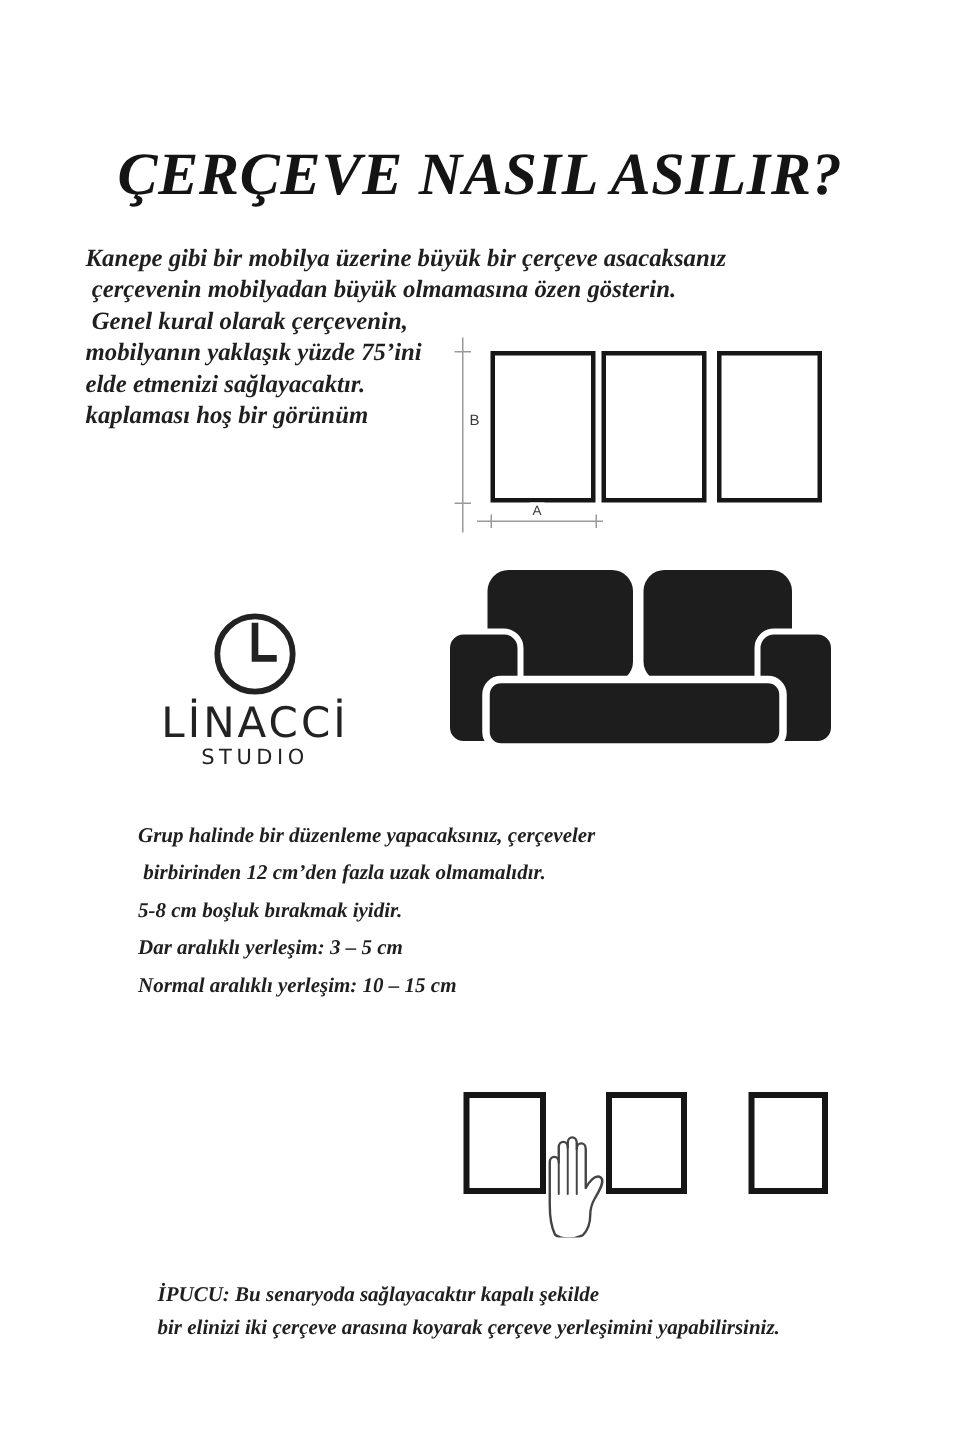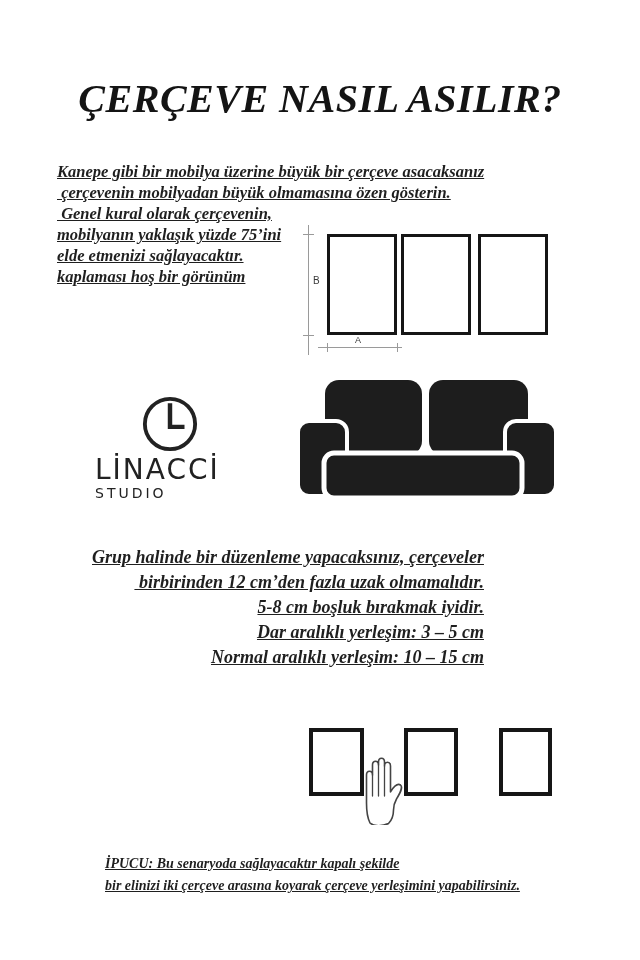--- a/index.html
+++ b/index.html
@@ -3,29 +3,29 @@
 <meta charset="utf-8">
 <style>
   html,body{margin:0;padding:0;background:#ffffff;}
   .poster{
     position:relative; width:640px; height:960px; overflow:hidden;
     background:#ffffff; color:#1d1d1d;
     font-family:"Liberation Serif", serif;
   }
   
   .title{
-    position:absolute; top:76px; left:0; width:640px; margin:0;
+    position:absolute; top:93px; left:0; width:640px; margin:0;
     text-align:center; font-size:40px; line-height:1.15;
     font-weight:700; font-style:italic; letter-spacing:0.5px; color:#141414;
   }
   
   .textblock{position:absolute; font-style:italic; font-weight:700; color:#1f1f1f;}
-  .textblock .line{display:block; white-space:pre;text-decoration:underline;}
+  .textblock .line{display:block; white-space:pre;}
   .intro{left:57px; top:161px; font-size:16.5px; line-height:21px;}
-  .spacing-block{left:92px; top:545px; font-size:18px; line-height:25px;text-align:right;}
+  .spacing-block{left:92px; top:545px; font-size:14px; line-height:25px;}
   .tip{left:105px; top:853px; font-size:14px; line-height:22px;}
   
   .frame-diagram{position:absolute; left:300px; top:222px; width:262px; height:135px;}
   .frame-diagram .frame{
     position:absolute; top:12px; width:70px; height:101px;
     border:3px solid #161616; background:#ffffff; box-sizing:border-box;
   }
   .fd-f1{left:27px;} .fd-f2{left:101px;} .fd-f3{left:178px;}
   .dim{position:absolute; background:#9a9a9a;}
   .dimv-line{left:8px; top:3px; width:1px; height:130px;}
@@ -34,21 +34,21 @@
   .dimh-line{left:18px; top:125px; width:84px; height:1px;}
   .dimh-tick-l{left:27px; top:121px; width:1px; height:9px;}
   .dimh-tick-r{left:97px; top:121px; width:1px; height:9px;}
   .dim-label{
     position:absolute; font-family:"Liberation Sans", sans-serif;
     font-style:normal; font-weight:400; color:#3a3a3a; background:#ffffff;
   }
   .dim-label-b{left:11px; top:53px; font-size:10px; padding:0 2px;}
   .dim-label-a{left:53px; top:113px; font-size:9px; padding:0 2px;}
   
-  .logo{position:absolute; left:95px; top:395px; width:150px; text-align:left;
+  .logo{position:absolute; left:95px; top:407px; width:150px; text-align:center;
         font-family:"DejaVu Sans", sans-serif; font-style:normal; color:#222;}
   .logo .clock{display:block; margin:0 auto 2px auto;}
   .logo .wordmark{font-size:28px; letter-spacing:2px; line-height:1.05; white-space:nowrap;}
   .logo .studio{font-size:14px; letter-spacing:3px; margin-top:1px;}
   
   .sofa{position:absolute; left:285px; top:368px;}
   
   .hang-diagram{position:absolute; left:300px; top:720px; width:270px; height:115px;}
   .hang-diagram .frame{
     position:absolute; top:8px; height:68px;

